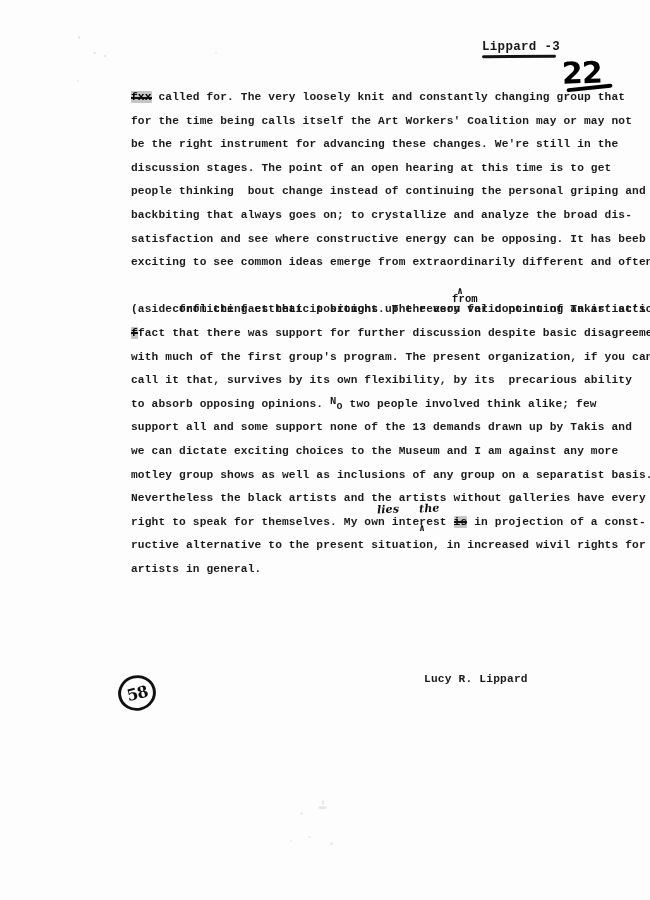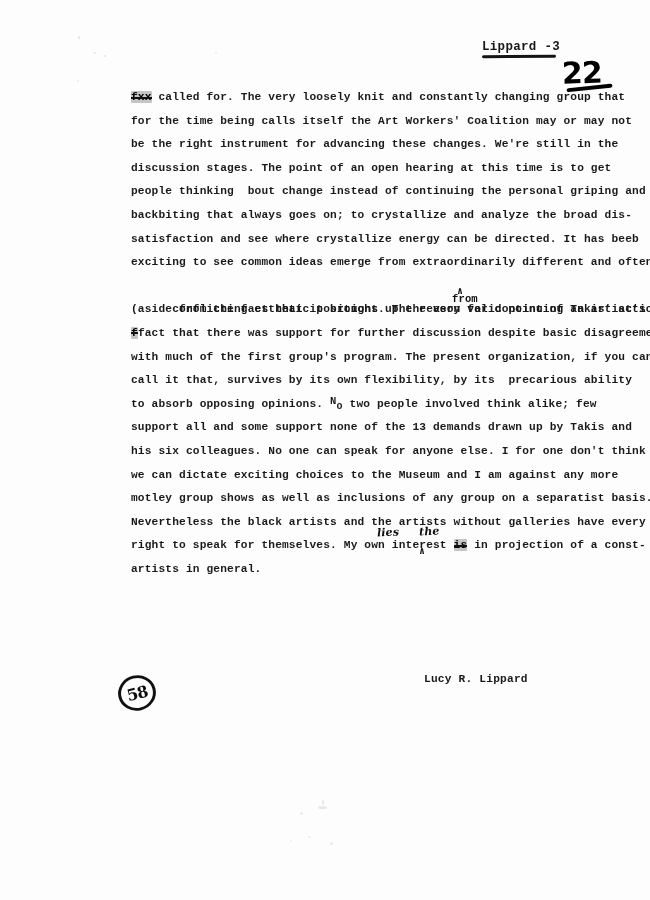--- a/index.html
+++ b/index.html
@@ -218,51 +218,51 @@
 
   <div id="body-text">
 
     <div class="tline"><span class="struck">fxx</span><span> called for. The very loosely knit and constantly changing group that</span></div>
 
     <div class="tline">for the time being calls itself the Art Workers' Coalition may or may not</div>
     <div class="tline">be the right instrument for advancing these changes. We're still in the</div>
     <div class="tline">discussion stages. The point of an open hearing at this time is to get</div>
     <div class="tline">people thinking  bout change instead of continuing the personal griping and</div>
     <div class="tline">backbiting that always goes on; to crystallize and analyze the broad dis-</div>
-    <div class="tline">satisfaction and see where crystallize energy can be directed. It has beeb</div>
+    <div class="tline">satisfaction and see where constructive energy can be opposing. It has beeb</div>
     <div class="tline">exciting to see common ideas emerge from extraordinarily different and often</div>
 
     <div class="tline">
       <span>conflicting esthetic positions. The reason for continuing Takis' action,</span>
       <span class="insert" style="left:321px; top:-9px;margin-top:28px;">from</span>
       <span class="caret" style="left:326px; top:12px;">∧</span>
     </div>
 
     <div class="tline">(aside from the fact that it brought up the very valid point of an artist's</div>
 
 
     <div class="tline"><span class="struck">f</span><span>fact that there was support for further discussion despite basic disagreement</span></div>
 
     <div class="tline">with much of the first group's program. The present organization, if you can</div>
     <div class="tline">call it that, survives by its own flexibility, by its  precarious ability</div>
 
     <div class="tline"><span>to absorb opposing opinions. </span><span class="sup-n">N</span><span class="sub-o">o</span><span> two people involved think alike; few</span></div>
 
     <div class="tline">support all and some support none of the 13 demands drawn up by Takis and</div>
-    <div class="tline">his six colleagues. No one can speak for anyone else. I for one don't think</div>
     <div class="tline">we can dictate exciting choices to the Museum and I am against any more</div>
     <div class="tline">motley group shows as well as inclusions of any group on a separatist basis.</div>
     <div class="tline">Nevertheless the black artists and the artists without galleries have every</div>
 
     <div class="tline"><span>right to speak for themselves. My own interest </span><span class="struck">is</span><span> in projection of a const-</span>
       <span class="insert-hand" style="left:246px; top:-7px;">lies</span>
       <span class="insert-hand" style="left:288px; top:-8px;">the</span>
       <span class="caret" style="left:288px; top:13px;">∧</span>
     </div>
 
+    <div class="tline">ructive alternative to the present situation, in increased wivil rights for</div>
     <div class="tline">artists in general.</div>
   </div>
 
   <div id="signature">Lucy R. Lippard</div>
 
   <div id="archive-mark">
     <div class="ring"></div>
     <div class="mark-text">58</div>
   </div>
 

